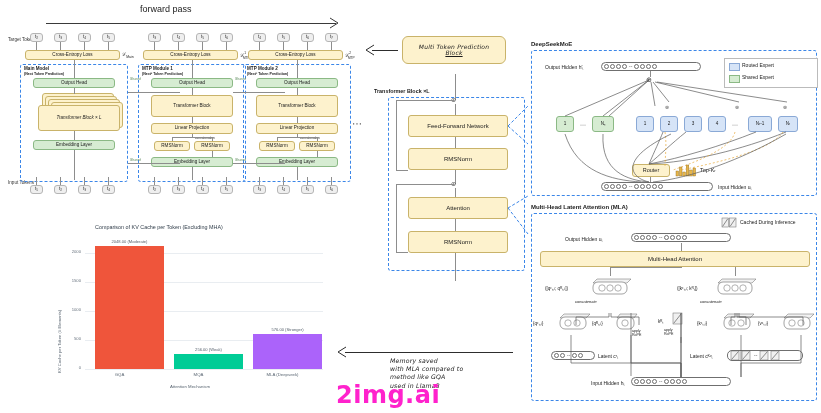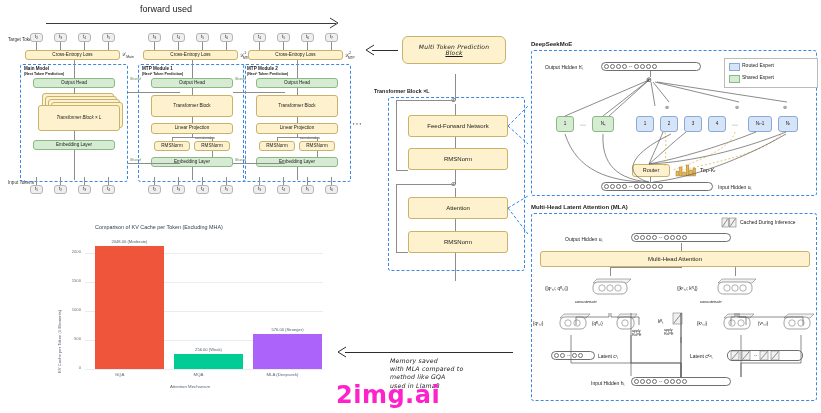--- a/index.html
+++ b/index.html
@@ -45,21 +45,21 @@
   .xcat{position:absolute;font-size:4.3px;color:#5a6672;text-align:center;}
   .xaxis{position:absolute;font-size:4.3px;color:#5a6672;text-align:center;}
   
   #wm{left:336px;top:381px;font-size:24px;color:#ff22cc;font-weight:bold;
       letter-spacing:.5px;font-family:"DejaVu Sans",sans-serif;}
   .legbox{width:9px;height:6px;border:1px solid #8aa9d6;}
 </style>
 </head>
 <body>
 
-<div class="t" style="left:140px;top:4px;font-size:9px;" id="fp">forward used</div>
+<div class="t" style="left:140px;top:4px;font-size:9px;" id="fp">forward pass</div>
 <div class="line hline" style="left:46px;top:23px;width:290px;background:#3a3a3a;"></div>
 <svg style="left:330px;top:18px;width:12px;height:12px;">
   <path d="M0,0 L8,5 L0,10" fill="none" stroke="#3a3a3a" stroke-width="1"></path>
 </svg>
 
 <div class="t lbl" style="left:8px;top:37px;color:#333;">Target Tokens</div>
 <div class="t lbl" style="left:8px;top:180px;color:#333;">Input Tokens</div>
 <div class="t" style="left:352px;top:118px;font-size:10px;color:#444;">⋯</div>
 
 <div id="mod0" class="abs" style="left:20px;top:33px;width:108px;height:155px;">

